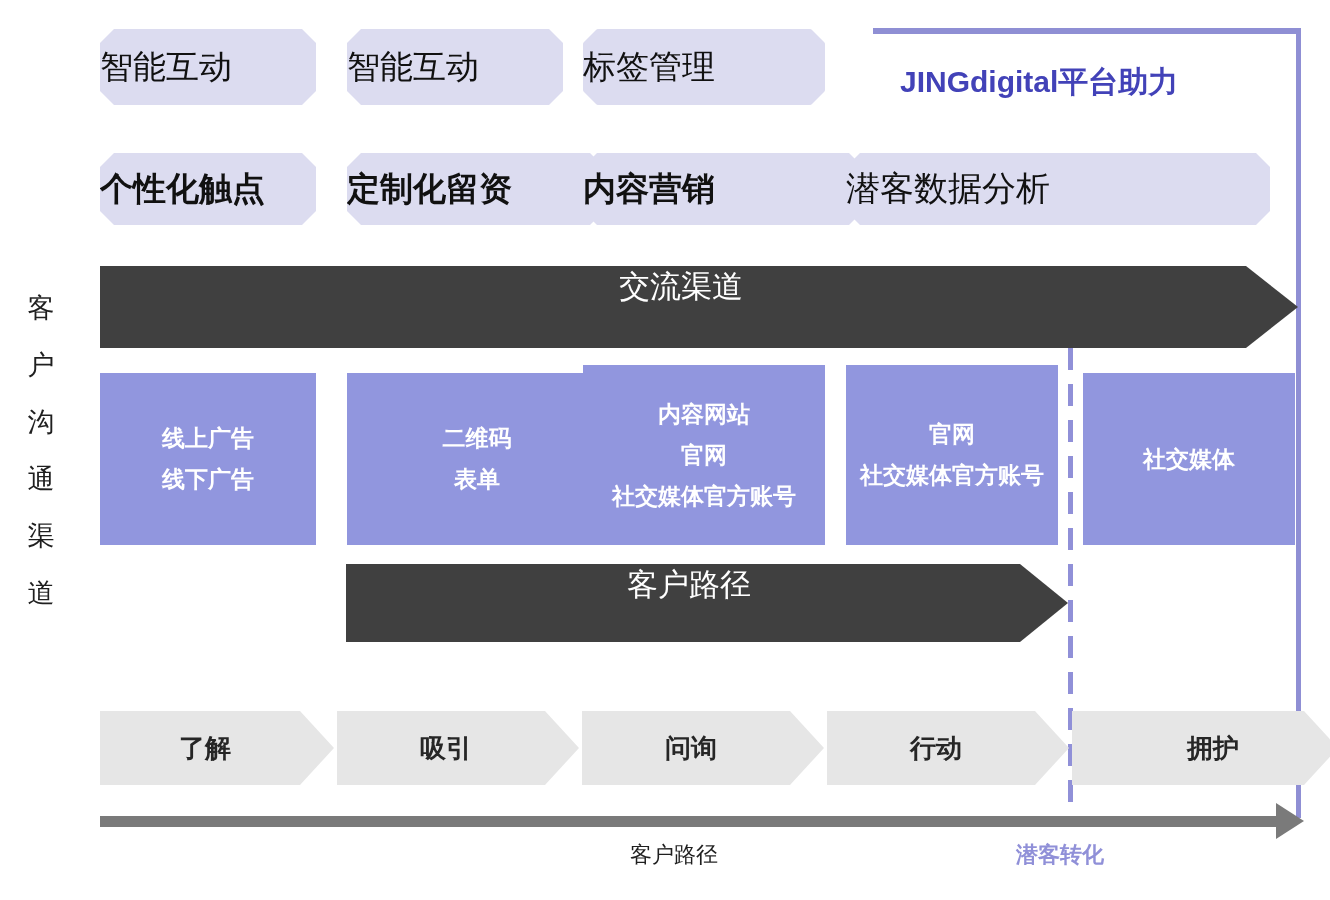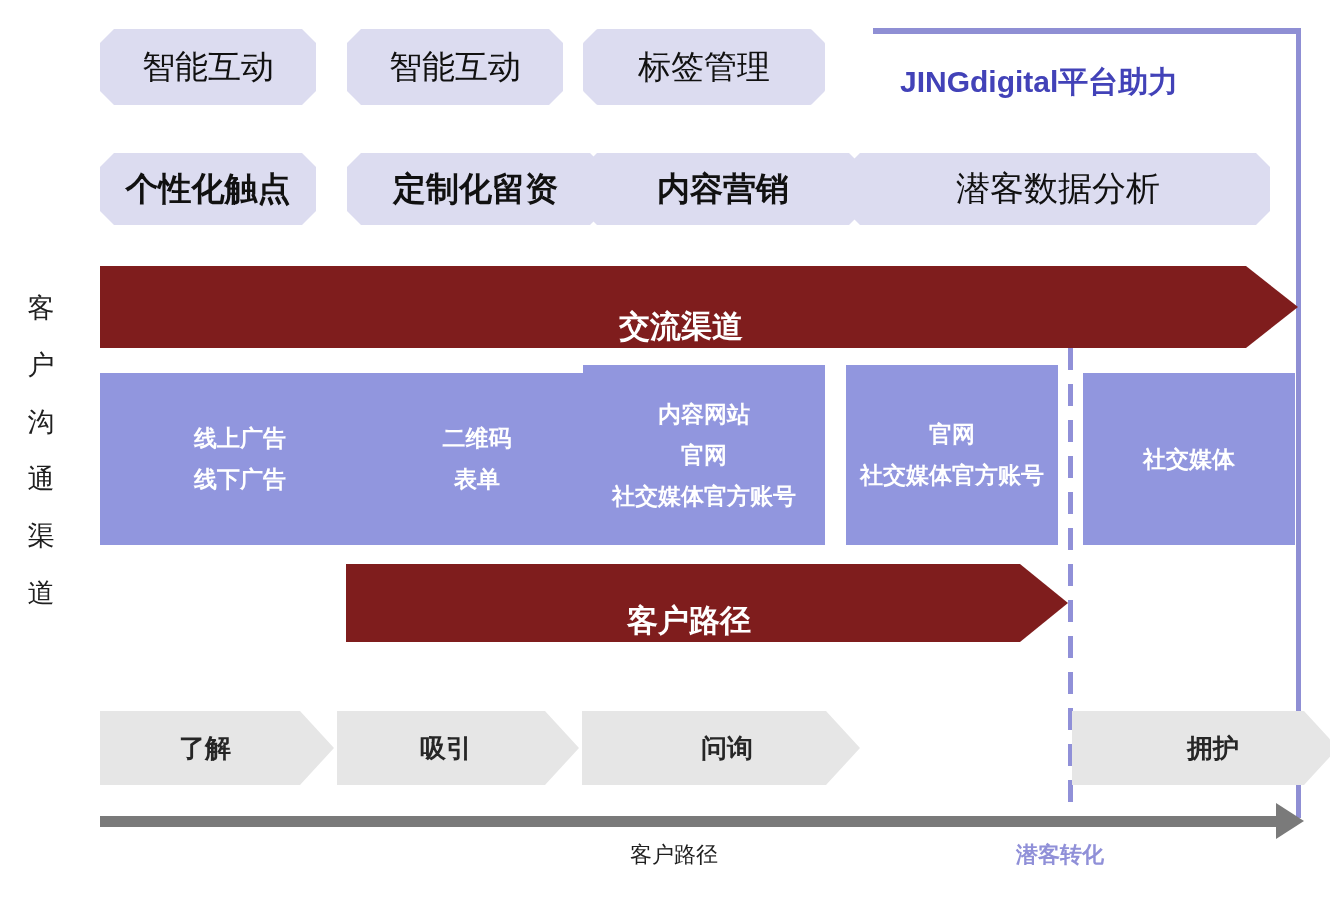--- a/index.html
+++ b/index.html
@@ -18,44 +18,44 @@
     display:flex;flex-direction:column;align-items:center;
     font-size:27px;line-height:57px;color:#1f1f1f;
     font-family:"Liberation Serif","DejaVu Serif",serif;
     letter-spacing:0;
   }
 
   
   .pill{
     position:absolute;
     background:#dcdcf0;
-    display:flex;align-items:center;justify-content:center;
+    display:flex;align-items:center;justify-content:flex-start;
     color:#111;
     clip-path:polygon(14px 0,calc(100% - 14px) 0,100% 14px,100% calc(100% - 14px),calc(100% - 14px) 100%,14px 100%,0 calc(100% - 14px),0 14px);
   }
   .pill.r1{font-size:33px;font-family:"Liberation Serif","DejaVu Serif",serif;font-weight:400;}
   .pill.r2{font-size:33px;font-family:"Liberation Sans","DejaVu Sans",sans-serif;font-weight:700;}
   .pill.r2.serifish{font-family:Liberation Sans, sans-serif;font-weight:400;font-size:34px;}
 
   
   .bracket-top{position:absolute;background:#8f8fd4;}
   .bracket-right{position:absolute;background:#8f8fd4;}
   .jing-title{
     position:absolute;
     font-family:"Liberation Sans","DejaVu Sans",sans-serif;
     font-weight:700;font-size:30px;color:#4242b8;
     white-space:nowrap;
   }
 
   
   .band{
     position:absolute;
-    background:#7f1d1d;
-    display:flex;align-items:flex-end;justify-content:center;
-    color:#ffffff;font-weight:700;font-size:31px;
+    background:#404040;
+    display:flex;align-items:flex-start;justify-content:center;
+    color:#ffffff;font-weight:400;font-size:31px;
     font-family:"Liberation Serif","DejaVu Serif",serif;
   }
   .band .btxt{transform:translateX(-18px);}
 
   
   .card{
     position:absolute;
     background:#9196de;
     display:flex;flex-direction:column;align-items:center;justify-content:center;
     color:#ffffff;font-size:23px;line-height:41px;
@@ -141,21 +141,21 @@
   </div>
 
   <div class="band" style="left:100px;top:266px;width:1198px;height:82px;
               clip-path:polygon(0 0, calc(100% - 52px) 0, 100% 50%, calc(100% - 52px) 100%, 0 100%);">
     <span class="btxt">交流渠道</span>
   </div>
 
   <div class="dashed" style="left:1068px;top:348px;width:5px;height:360px;"></div>
   <div class="dashed" style="left:1068px;top:708px;width:5px;height:110px;"></div>
 
-  <div class="card" style="left:100px;top:373px;width:216px;height:172px;padding-left:32px;">
+  <div class="card" style="left:100px;top:373px;width:216px;height:172px;">
     <span class="ln">线上广告</span>
     <span class="ln">线下广告</span>
   </div>
 
   <div class="card" style="left:347px;top:373px;width:260px;height:172px;">
     <span class="ln">二维码</span>
     <span class="ln">表单</span>
   </div>
 
   <div class="card" style="left:583px;top:365px;width:242px;height:180px;">
@@ -180,22 +180,26 @@
 
   <div class="chev" style="left:100px;top:711px;width:234px;height:74px;
        clip-path:polygon(0 0, calc(100% - 34px) 0, 100% 50%, calc(100% - 34px) 100%, 0 100%);">
     <span class="ctxt">了解</span>
   </div>
   <div class="chev" style="left:337px;top:711px;width:242px;height:74px;
        clip-path:polygon(0 0, calc(100% - 34px) 0, 100% 50%, calc(100% - 34px) 100%, 0 100%);">
     <span class="ctxt">吸引</span>
   </div>
   <div class="chev" style="left:582px;top:711px;width:242px;height:74px;
-       clip-path:polygon(0 0, calc(100% - 34px) 0, 100% 50%, calc(100% - 34px) 100%, 0 100%);padding-left:36px;">
+       clip-path:polygon(0 0, calc(100% - 34px) 0, 100% 50%, calc(100% - 34px) 100%, 0 100%);">
     <span class="ctxt">问询</span>
+  </div>
+  <div class="chev" style="left:827px;top:711px;width:242px;height:74px;
+       clip-path:polygon(0 0, calc(100% - 34px) 0, 100% 50%, calc(100% - 34px) 100%, 0 100%);">
+    <span class="ctxt">行动</span>
   </div>
   <div class="chev" style="left:1072px;top:711px;width:226px;height:74px;
        clip-path:polygon(0 0, calc(100% - 34px) 0, 100% 50%, calc(100% - 34px) 100%, 0 100%);padding-left:40px;">
     <span class="ctxt">拥护</span>
   </div>
 
   <div class="axis-line" style="left:100px;top:816px;width:1178px;"></div>
   <div class="axis-head" style="left:1276px;top:803px;"></div>
 
   <div class="axis-label" style="left:630px;top:840px;">客户路径</div>

